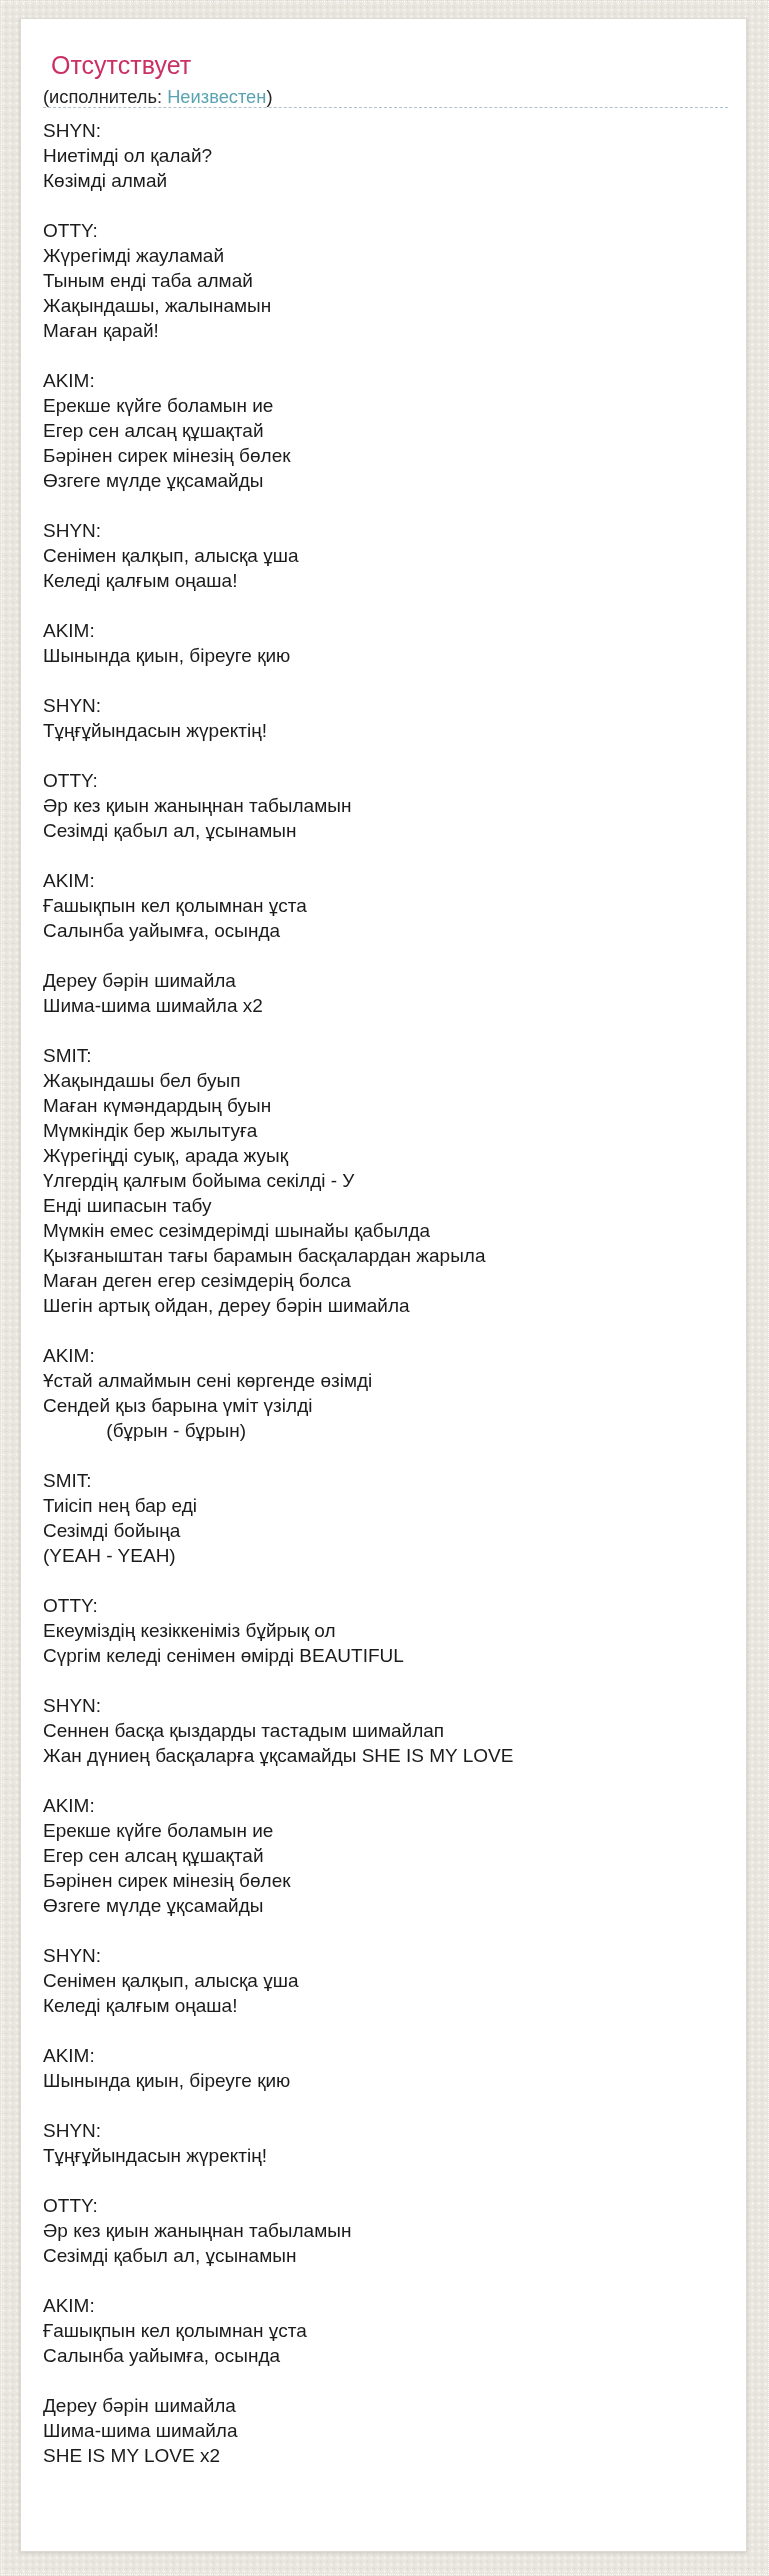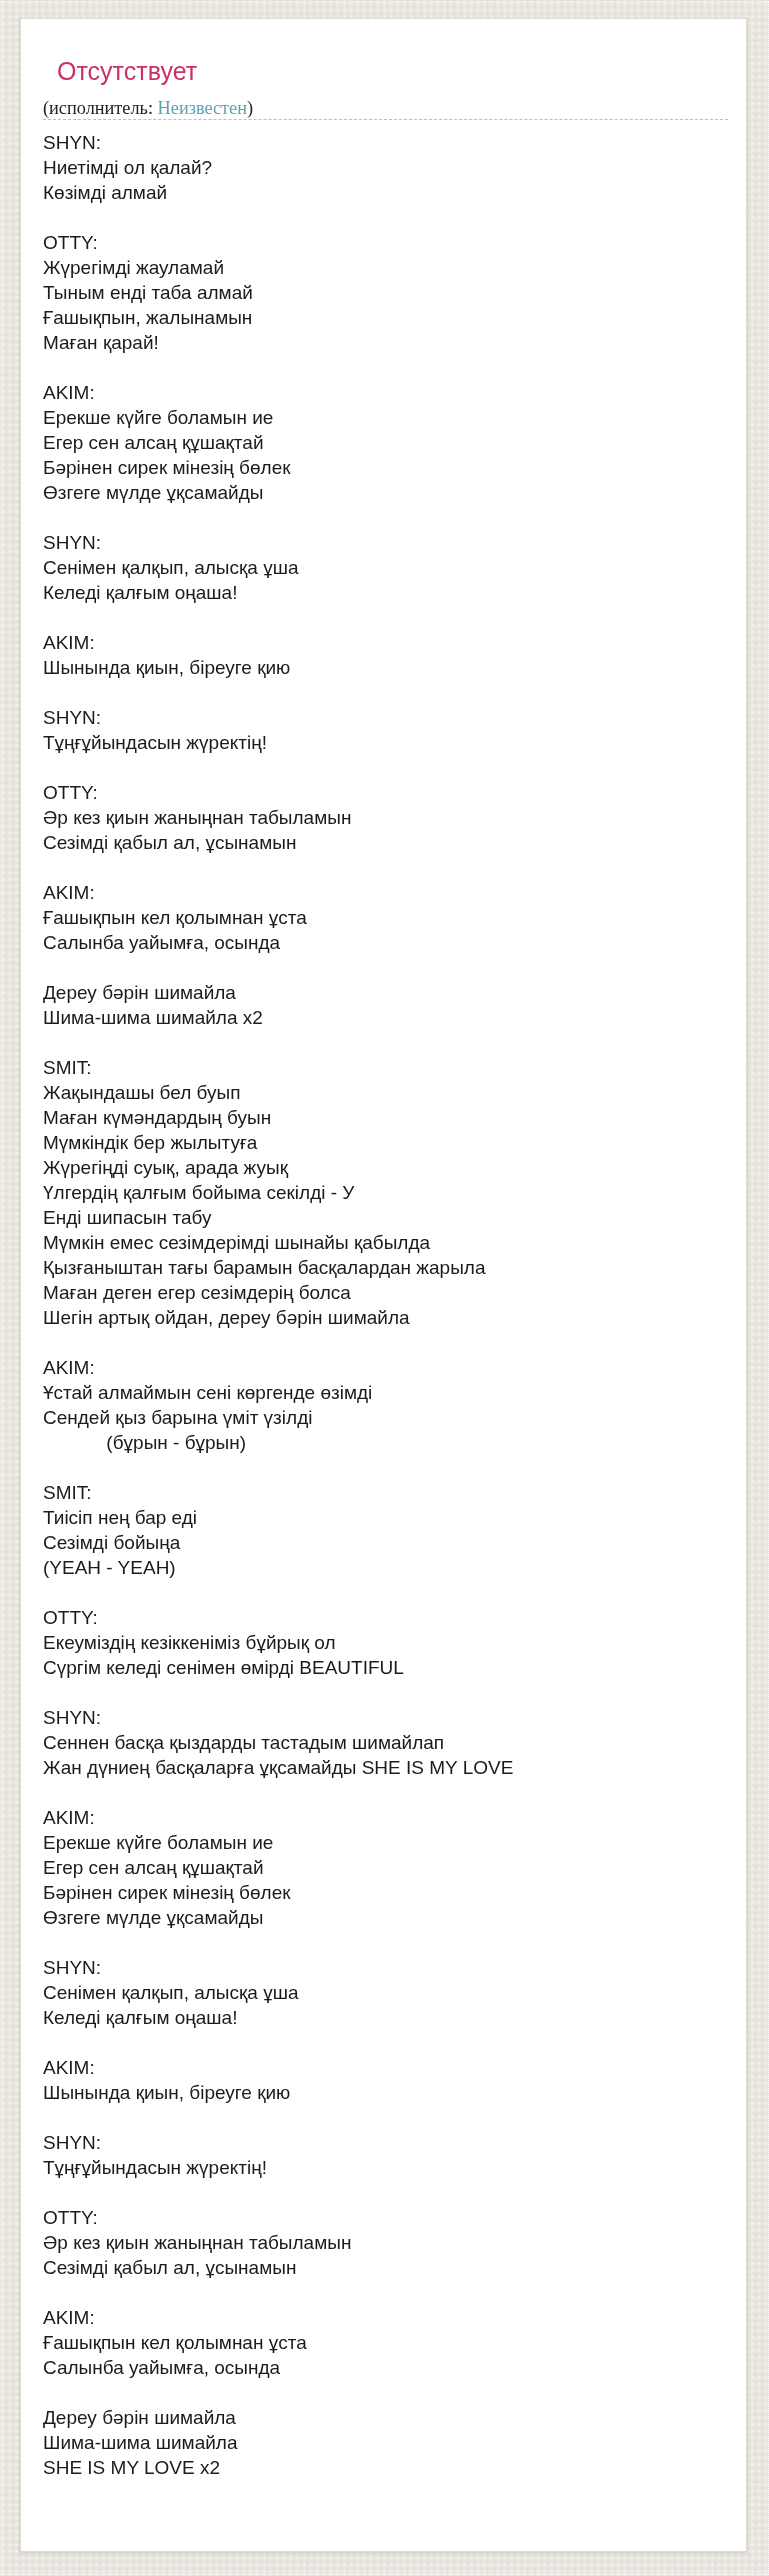--- a/index.html
+++ b/index.html
@@ -37,33 +37,32 @@
     left: 20px;
     top: 18.3px;
     width: 727px;
     height: 2534px;
     background: var(--panel);
     border: 1px solid var(--panel-border);
     box-shadow: 0 1px 2.9px rgba(120,112,100,0.25);
     padding: 26px 18.3px 0 22px;
   }
   .song-title {
-    margin: 14px;
+    margin: 8px;
     font-size: 25px;
     line-height: 25px;
     font-weight: 400;
     color: var(--title);
   }
   .artist-line {
     margin-top: 1.9px;
     font-size: 18.3px;
     line-height: 21px;
     color: #222222;
     border-bottom: 1px dashed var(--dashed-line);
-    font-family: Liberation Serif, serif;
   }
   .artist-line a {
     color: var(--artist-link);
     text-decoration: none;
     cursor: pointer;
   }
   .lyrics {
     margin-top: 10px;
     color: var(--text);
     font-size: 19px;
@@ -87,21 +86,21 @@
   </div>
 
   <div class="lyrics">
       <div class="lyric-line">SHYN:</div>
       <div class="lyric-line">Ниетімді ол қалай?</div>
       <div class="lyric-line">Көзімді алмай</div>
       <div class="lyric-line"></div>
       <div class="lyric-line">OTTY:</div>
       <div class="lyric-line">Жүрегімді жауламай</div>
       <div class="lyric-line">Тыным енді таба алмай</div>
-      <div class="lyric-line">Ғашықпын, жалынамын</div>
+      <div class="lyric-line">Жақындашы, жалынамын</div>
       <div class="lyric-line">Маған қарай!</div>
       <div class="lyric-line"></div>
       <div class="lyric-line">AKIM:</div>
       <div class="lyric-line">Ерекше күйге боламын ие</div>
       <div class="lyric-line">Егер сен алсаң құшақтай</div>
       <div class="lyric-line">Бәрінен сирек мінезің бөлек</div>
       <div class="lyric-line">Өзгеге мүлде ұқсамайды</div>
       <div class="lyric-line"></div>
       <div class="lyric-line">SHYN:</div>
       <div class="lyric-line">Сенімен қалқып, алысқа ұша</div>

